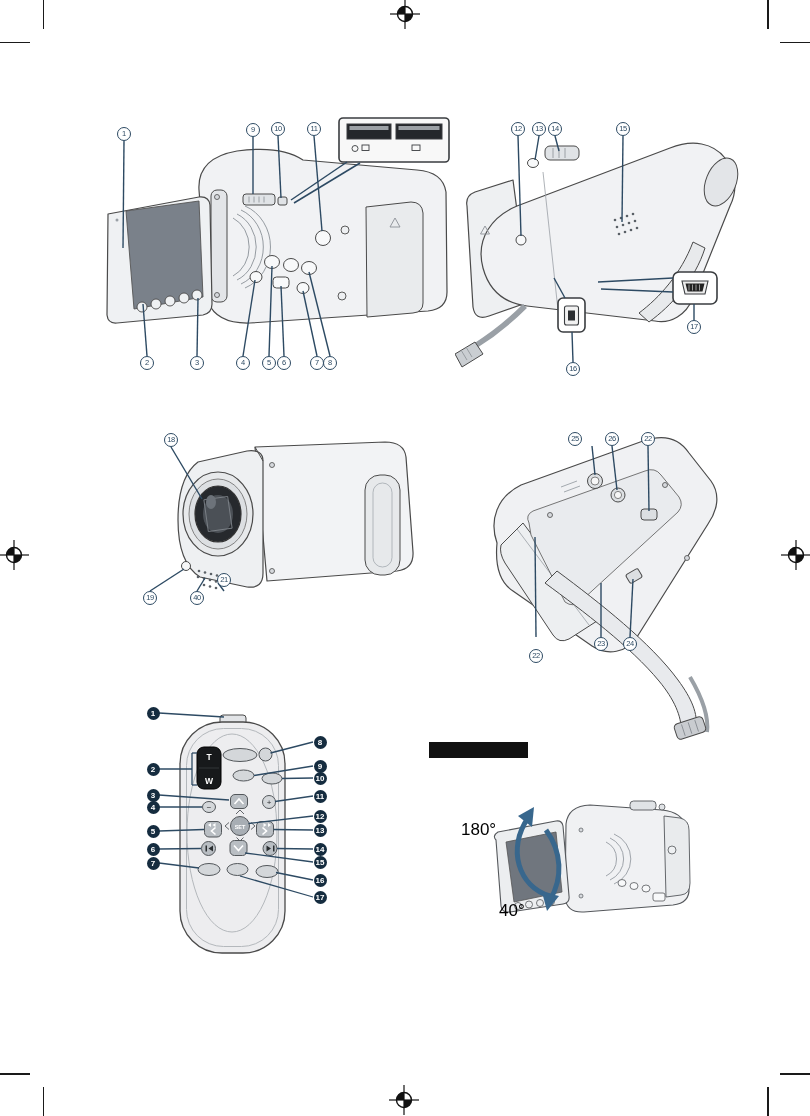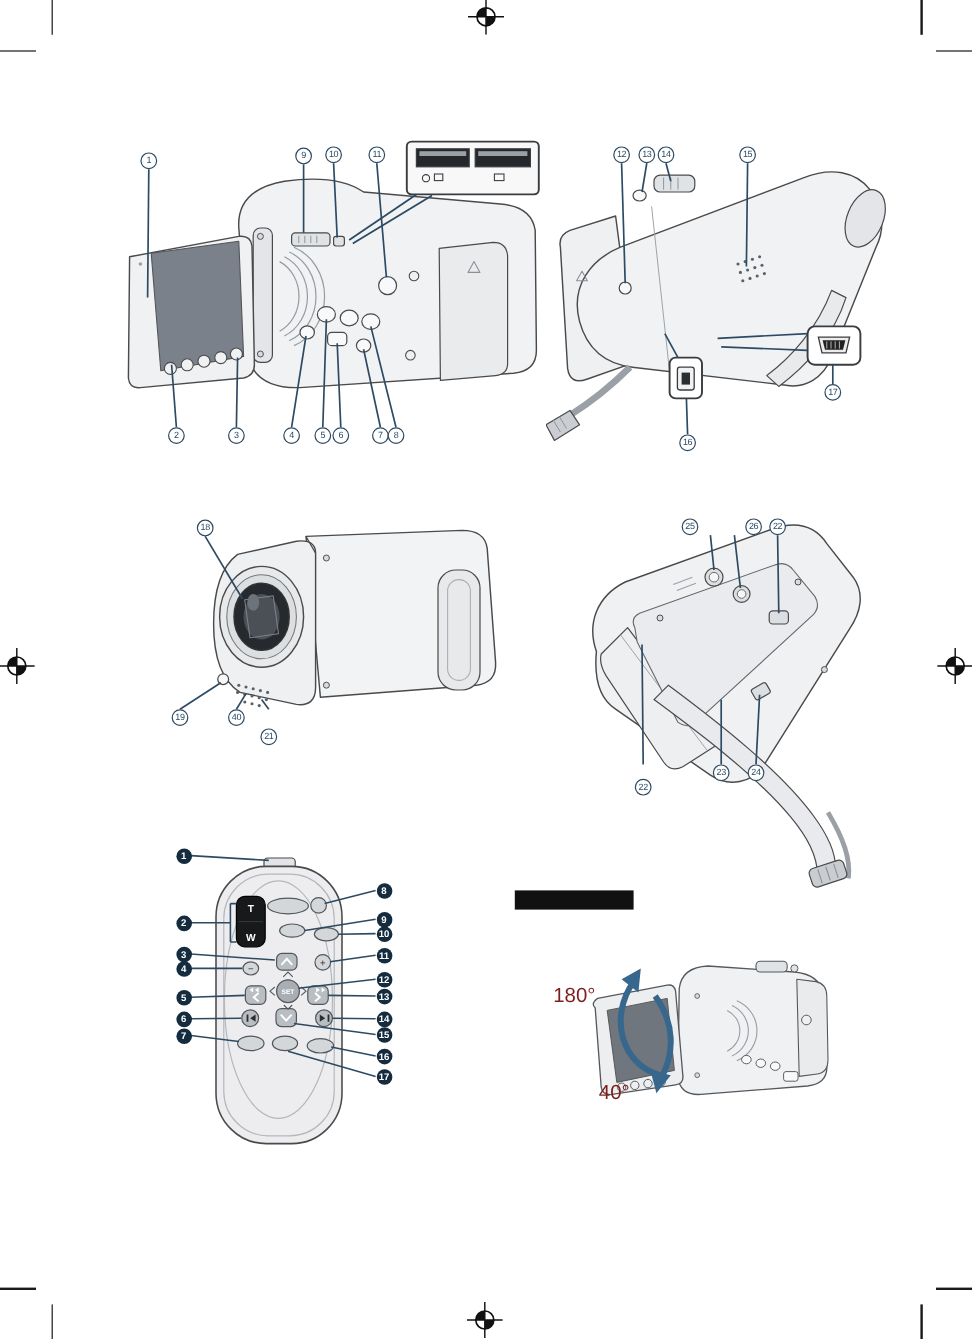--- a/index.html
+++ b/index.html
@@ -6,21 +6,21 @@
   .page{position:relative;width:810px;height:1116px;background:#ffffff;margin:0 auto;overflow:hidden;
         font-family:"Liberation Sans","DejaVu Sans",sans-serif;}
   .abs{position:absolute;}
   .mark{position:absolute;background:#1a1a1a;}
   .diagram{position:absolute;}
   .co{position:absolute;width:14px;height:14px;box-sizing:border-box;border:1.3px solid #2d4a63;
       border-radius:50%;background:#fff;color:#2d4a63;font-size:7.5px;line-height:11px;
       text-align:center;letter-spacing:-0.3px;}
   .cof{position:absolute;width:13px;height:13px;border-radius:50%;background:#152c3f;color:#fff;
        font-size:8px;line-height:13px;font-weight:bold;text-align:center;}
-  .angle{position:absolute;color:#7f1d1d;font-size:17px;font-weight:400;}
+  .angle{position:absolute;color:#000000;font-size:17px;font-weight:400;}
   .redact{position:absolute;background:#111111;}
   svg{display:block;}
 </style>
 </head>
 <body>
 
 <div class="page">
 
   <div class="mark" style="left:42.5px;top:0;width:1.5px;height:29px"></div>
   <div class="mark" style="left:0;top:41.5px;width:30px;height:1.5px"></div>
@@ -250,21 +250,21 @@
       <g stroke="#2d4a63" stroke-width="1.4" fill="none">
         <line x1="36" y1="22" x2="67" y2="74"></line>
         <line x1="15" y1="166" x2="49" y2="144"></line>
         <line x1="62" y1="166" x2="70" y2="153"></line>
         <line x1="89" y1="166" x2="83" y2="158"></line>
       </g>
     </svg>
     <div class="co" style="left:29px;top:8px">18</div>
     <div class="co" style="left:8px;top:166px">19</div>
     <div class="co" style="left:55px;top:166px">40</div>
-    <div class="co" style="left:82px;top:182px">21</div>
+    <div class="co" style="left:82px;top:148px">21</div>
   </div>
 
   <div class="diagram" style="left:465px;top:425px;width:280px;height:315px">
     <svg width="280" height="315" viewBox="0 0 280 315">
       <g fill="#f0f1f3" stroke="#4a4a4a" stroke-width="1.2" stroke-linejoin="round">
         <path d="M32,118 C24,95 32,72 56,60 L178,16 C198,9 214,13 224,28 L246,56 C256,70 252,86 243,99 L172,212 C162,228 142,231 127,221 L48,166 C34,157 30,140 32,118 Z"></path>
         <path d="M36,120 L58,98 L132,196 L104,214 Q94,219 88,210 L40,138 Q34,128 36,120 Z" fill="#edeff1" stroke-width="1"></path>
         <line x1="52" y1="104" x2="124" y2="200" stroke="#9aa0a6" stroke-width="0.8"></line>
         <path d="M64,98 Q60,90 68,86 L180,46 Q190,42 196,50 L214,72 Q219,80 213,87 L116,176 Q108,183 100,177 L66,110 Z" fill="#e9ebee" stroke="#666" stroke-width="0.9"></path>
         <circle cx="130" cy="56" r="7.5" fill="#dcdfe2" stroke-width="1"></circle>
@@ -293,21 +293,21 @@
         <line x1="183" y1="21" x2="184" y2="86"></line>
         <line x1="71" y1="212" x2="70" y2="112"></line>
         <line x1="136" y1="212" x2="136" y2="158"></line>
         <line x1="165" y1="212" x2="168" y2="154"></line>
       </g>
     </svg>
     <div class="co" style="left:64px;top:224px">22</div>
     <div class="co" style="left:129px;top:212px">23</div>
     <div class="co" style="left:158px;top:212px">24</div>
     <div class="co" style="left:103px;top:7px">25</div>
-    <div class="co" style="left:156px;top:7px">26</div>
+    <div class="co" style="left:140px;top:7px">26</div>
     <div class="co" style="left:176px;top:7px">22</div>
   </div>
 
   <div class="diagram" style="left:140px;top:700px;width:200px;height:262px">
     <svg width="200" height="262" viewBox="0 0 200 262">
       <g stroke="#4a4a4a" stroke-width="1.3" fill="#ededef" stroke-linejoin="round">
         <rect x="80" y="15" width="26" height="10" rx="3" fill="#e2e4e7" stroke-width="1"></rect>
         <rect x="40" y="22" width="105" height="231" rx="42"></rect>
         <rect x="46.5" y="28.5" width="92" height="218" rx="37" fill="none" stroke="#b4b8bc" stroke-width="1"></rect>
         <ellipse cx="92" cy="133" rx="45" ry="99" fill="none" stroke="#b4b8bc" stroke-width="1"></ellipse>

